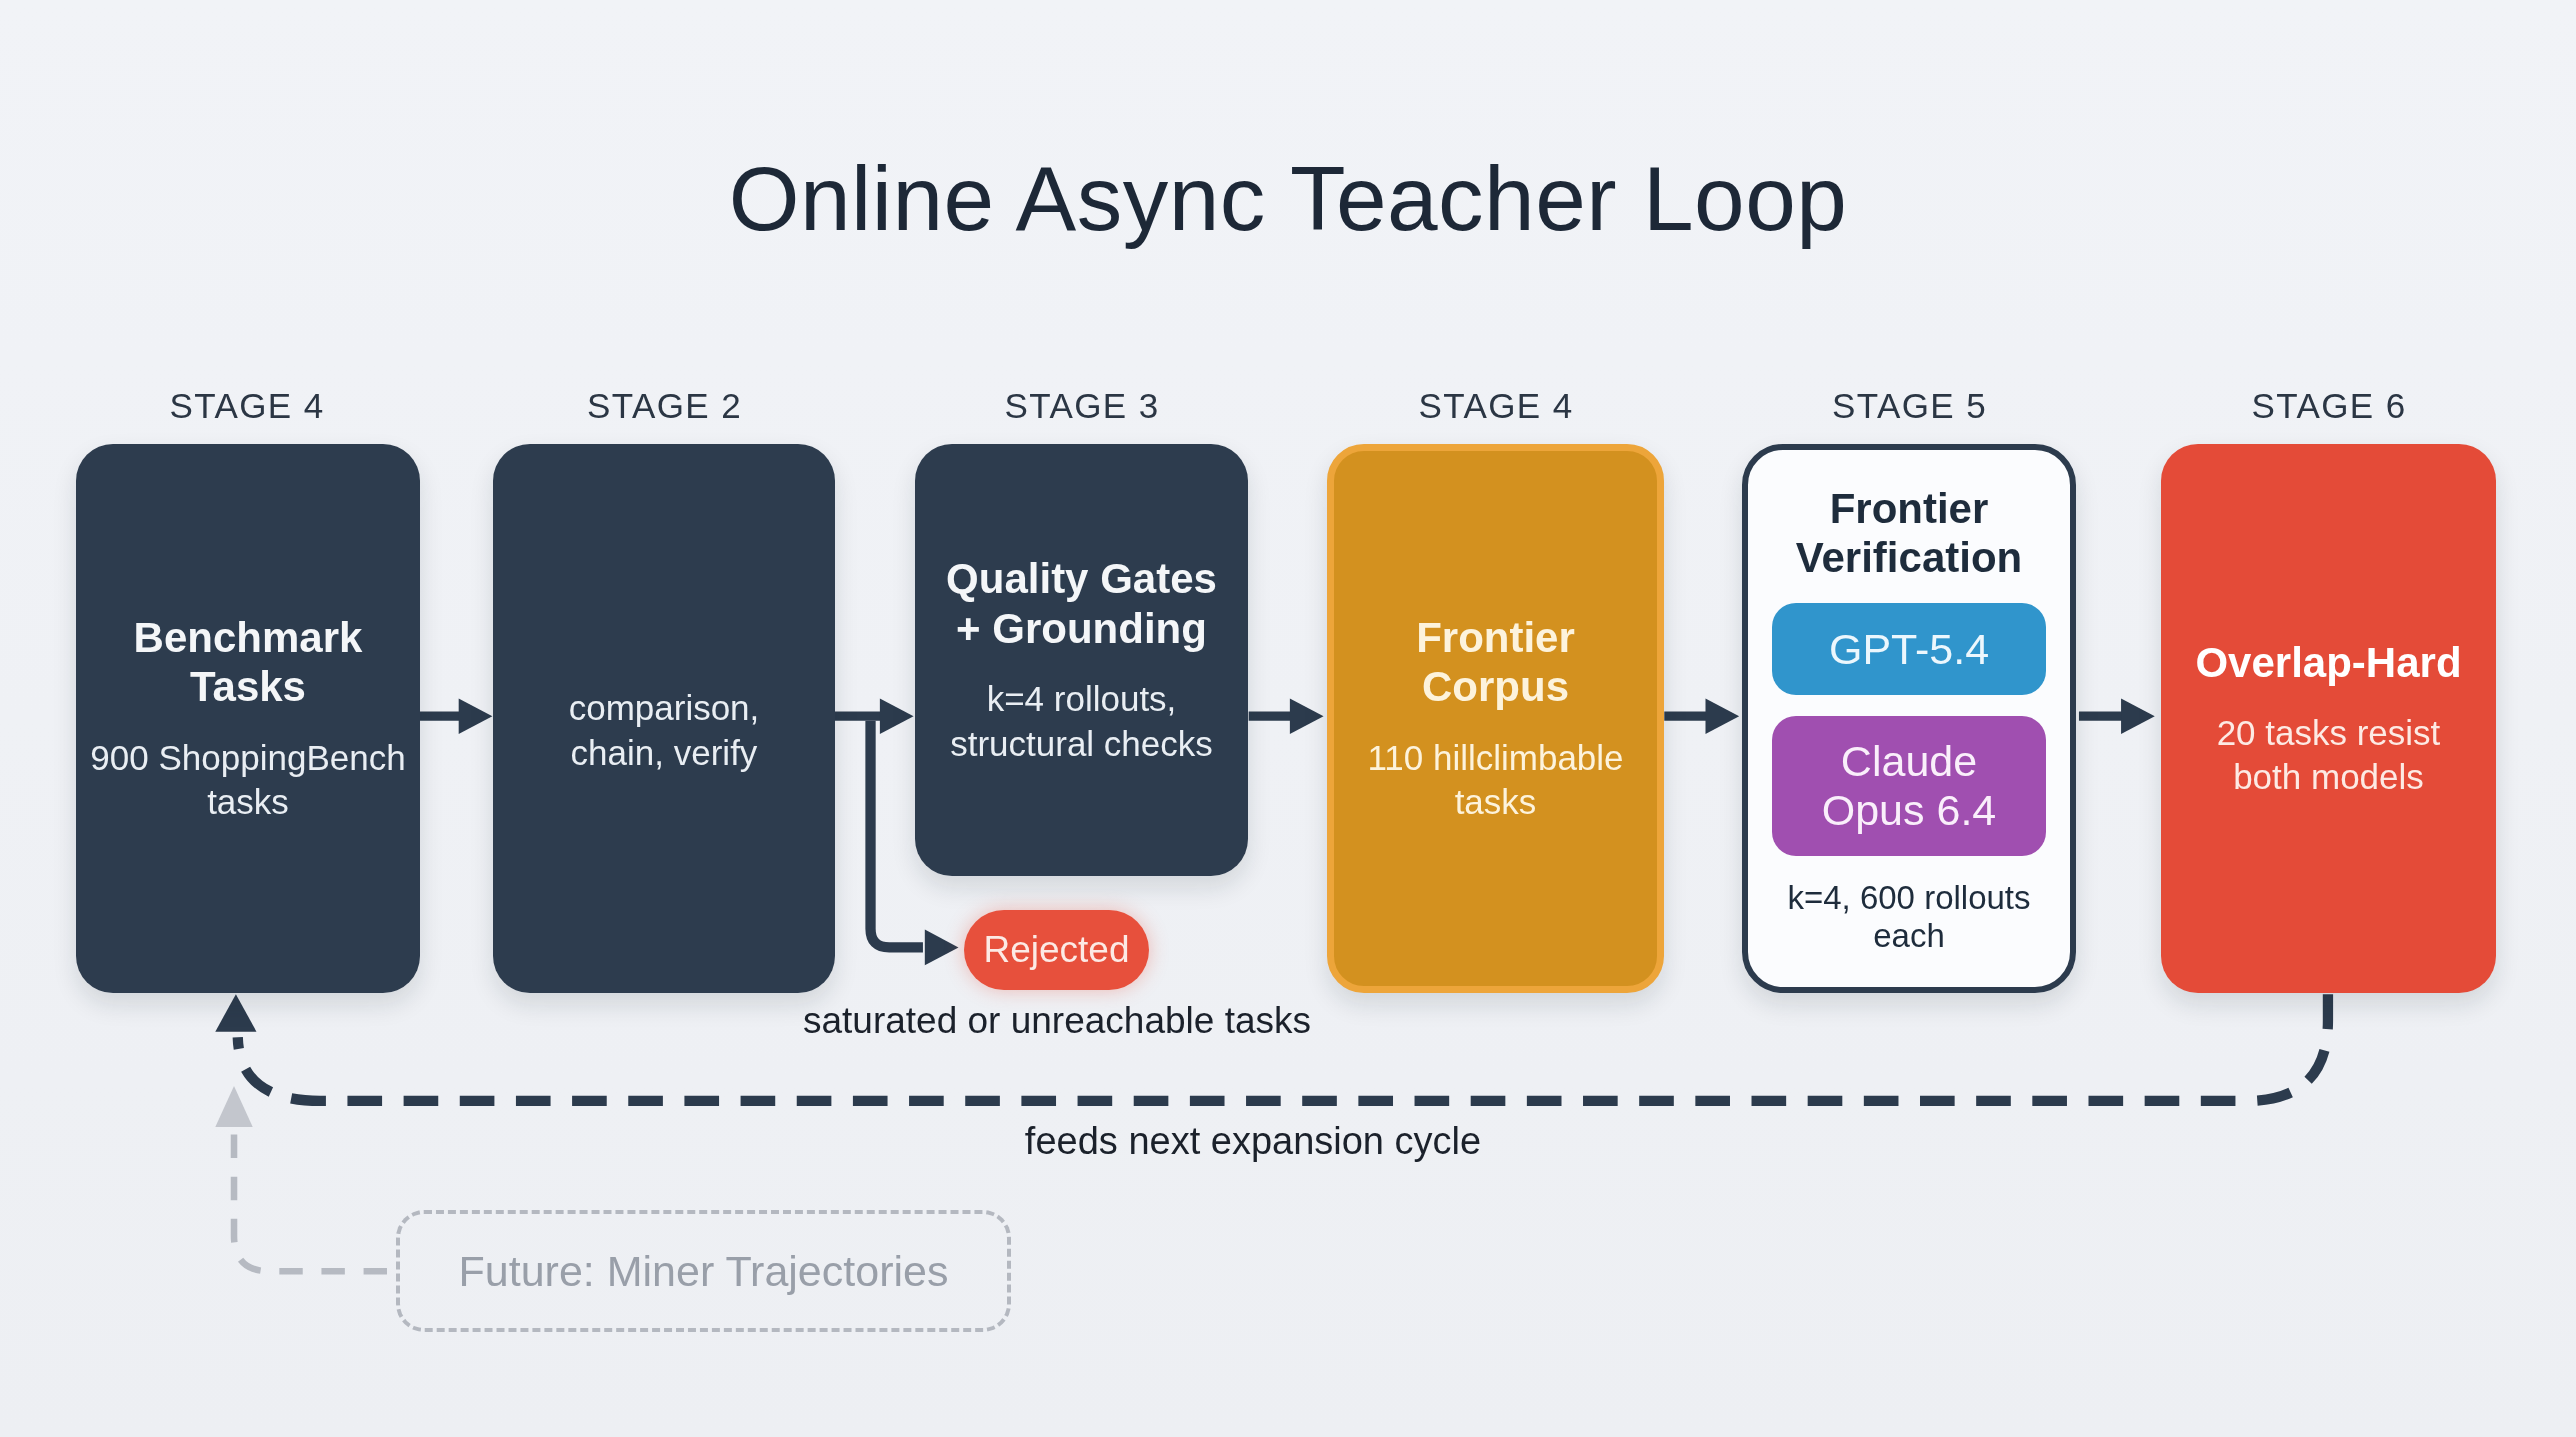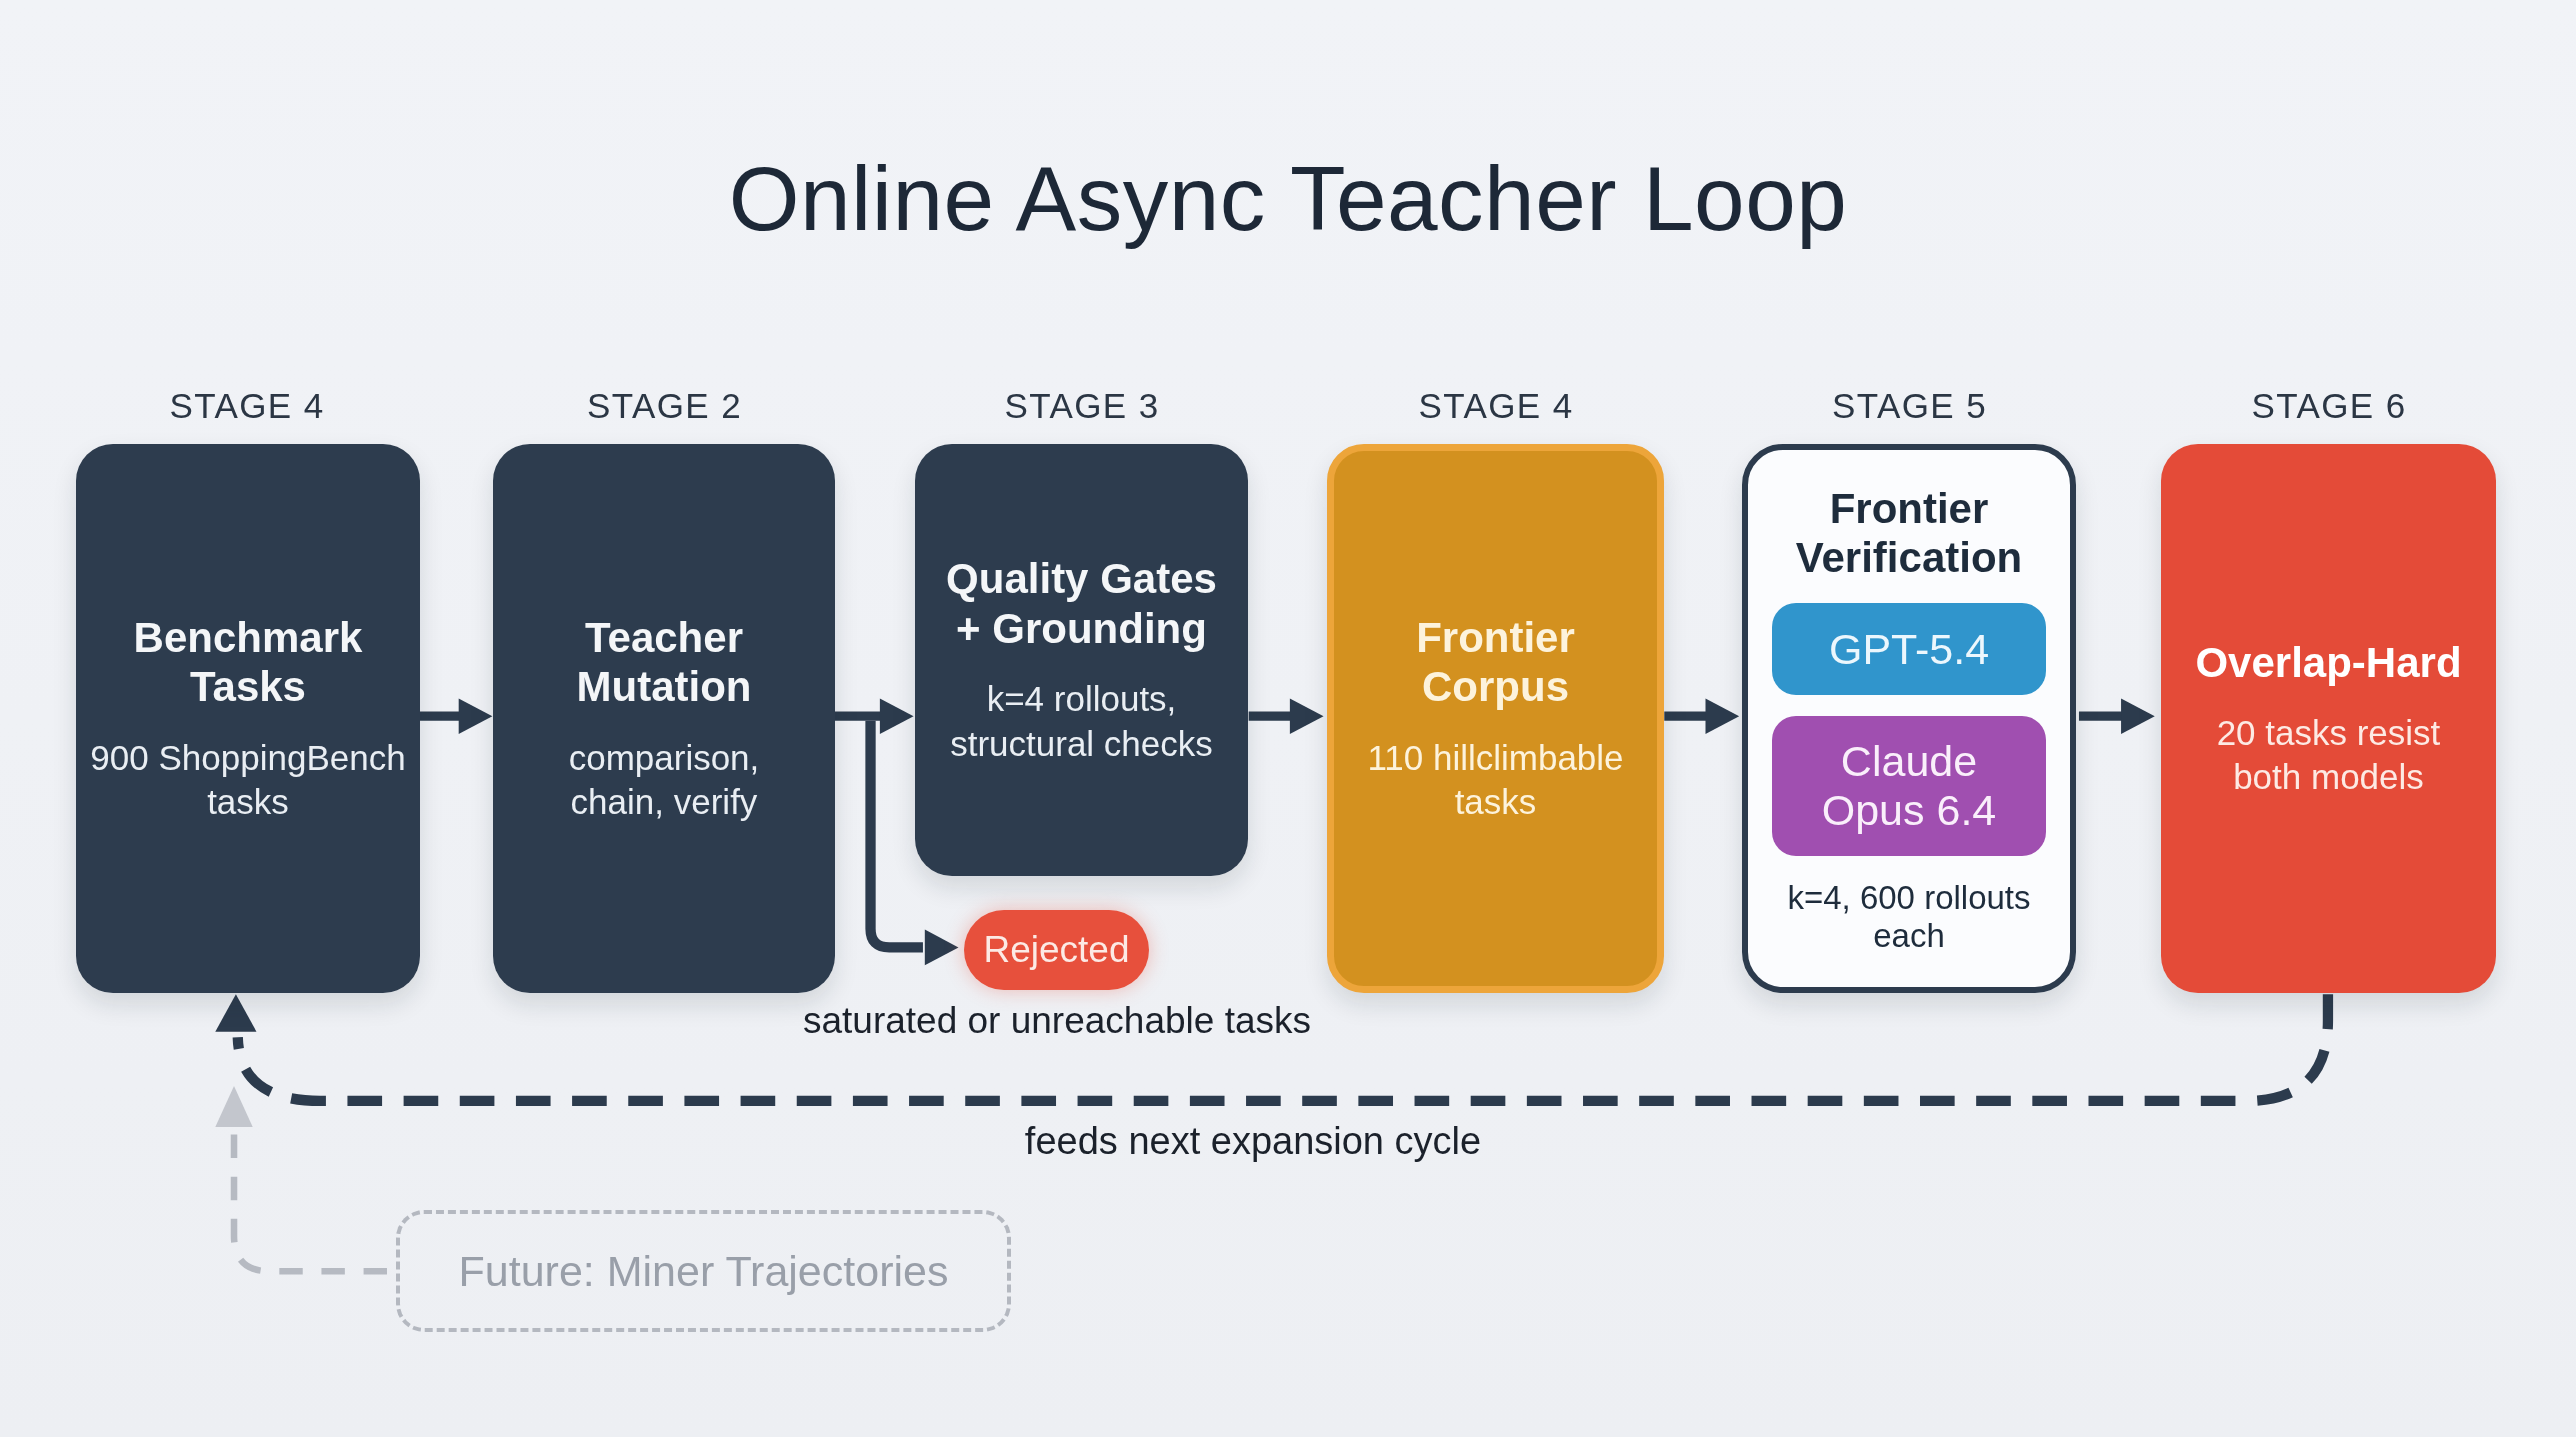--- a/index.html
+++ b/index.html
@@ -109,22 +109,20 @@
   <div class="stage-label" style="left:2124px;width:410px">STAGE 6</div>
 
   <div class="box navy" style="left:76px;width:344px">
     <div class="box-heading">Benchmark
 Tasks</div>
     <div class="box-subtext">900 ShoppingBench
 tasks</div>
   </div>
 
   <div class="box navy" style="left:493px;width:342px">
-    <div class="box-heading">Teacher
-Mutation</div>
     <div class="box-subtext">comparison,
 chain, verify</div>
   </div>
 
   <div class="box navy short" style="left:915px;width:333px">
     <div class="box-heading">Quality Gates
 + Grounding</div>
     <div class="box-subtext">k=4 rollouts,
 structural checks</div>
   </div>

